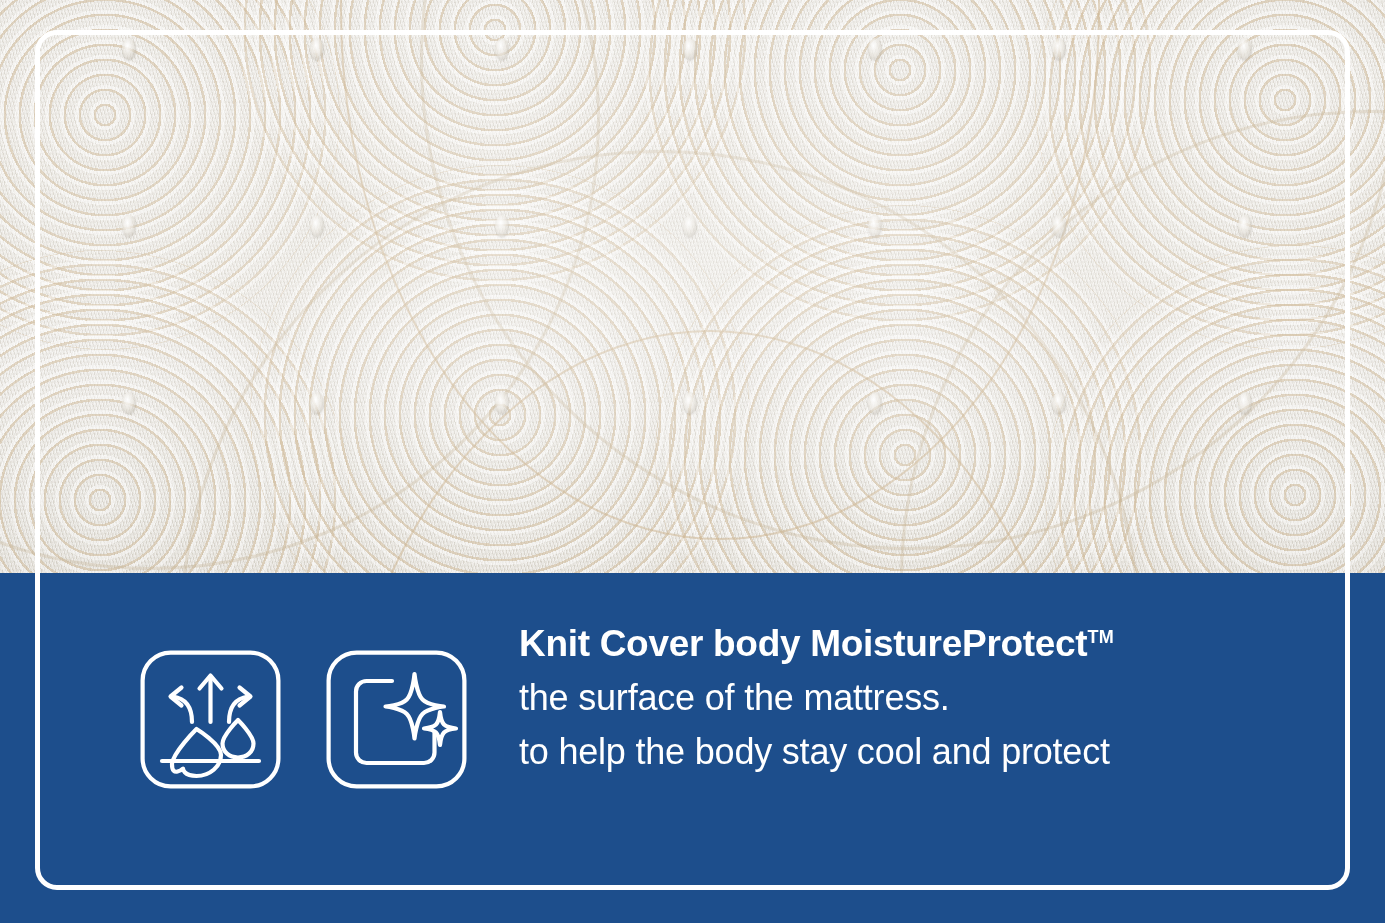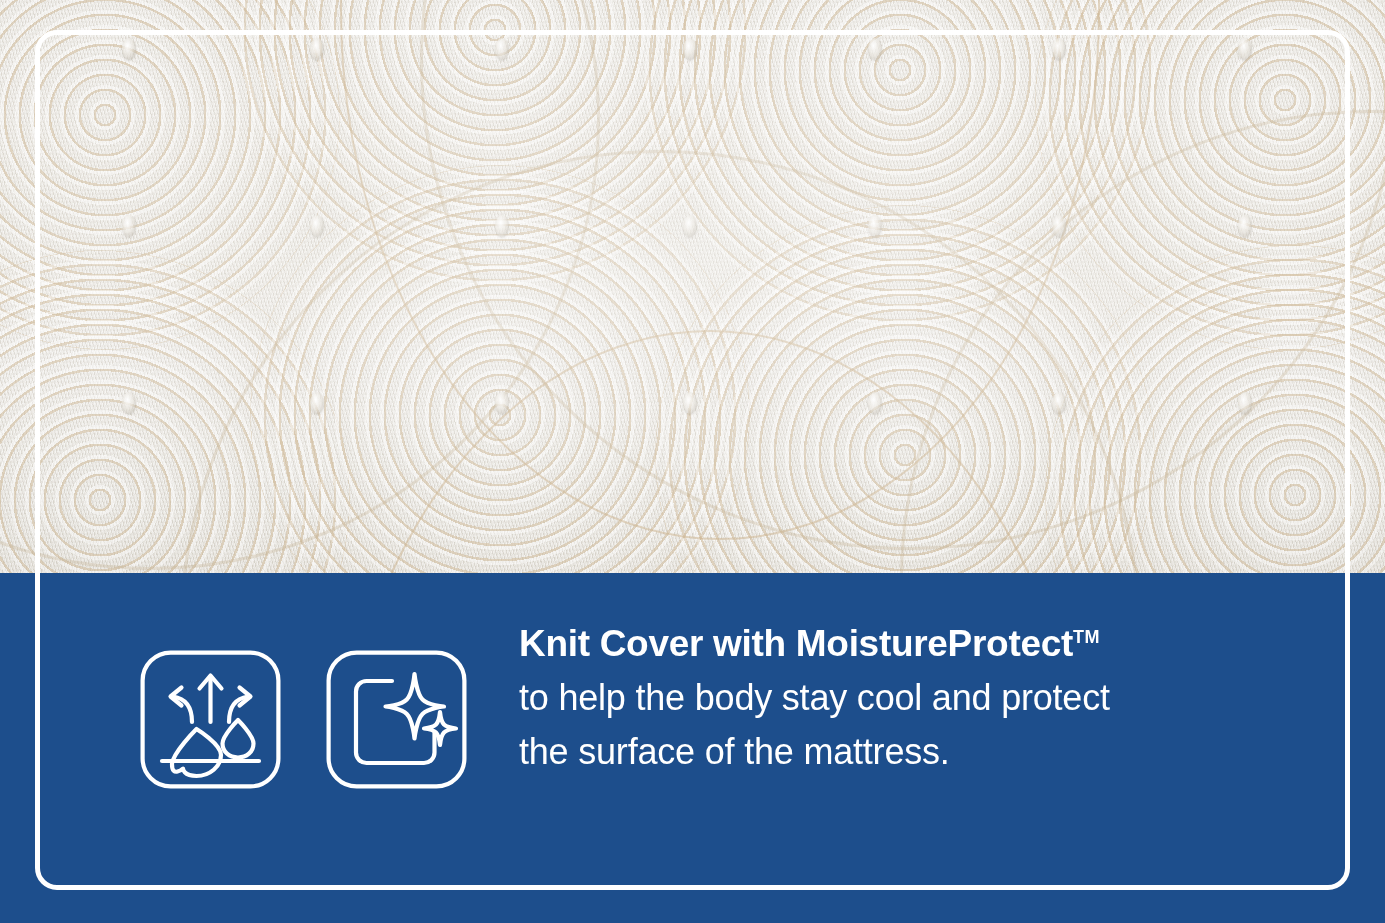--- a/index.html
+++ b/index.html
@@ -278,22 +278,22 @@
         <path d="M66 31 H40.5 C34.7 31, 30 35.7, 30 41.5 V102.5 C30 108.3, 34.7 113, 40.5 113 H98 C103.8 113, 108.5 108.3, 108.5 102.5 V82"></path>
 
         <path d="M88.5 24 C88.5 24, 90.5 43.5, 96.5 49.5 C102.5 55.5, 118 56.5, 118 56.5 C118 56.5, 102.5 58, 96.5 64 C90.5 70, 88.5 88.5, 88.5 88.5 C88.5 88.5, 86.8 70, 80.8 64 C74.8 58, 59.5 56.5, 59.5 56.5 C59.5 56.5, 74.8 55.5, 80.8 49.5 C86.8 43.5, 88.5 24, 88.5 24 Z"></path>
 
         <path d="M114 62 C114 62, 115 71.5, 118 74.5 C121 77.5, 130 78.5, 130 78.5 C130 78.5, 121 79.5, 118 82.5 C115 85.5, 114 95, 114 95 C114 95, 113 85.5, 110 82.5 C107 79.5, 98 78.5, 98 78.5 C98 78.5, 107 77.5, 110 74.5 C113 71.5, 114 62, 114 62 Z"></path>
       </svg>
 
     </div>
 
     <div id="text-block">
-      <div class="headline"><span>Knit Cover with MoistureProtect</span><sup>TM</sup></div>
+      <div class="headline"><span>Knit Cover body MoistureProtect</span><sup>TM</sup></div>
+      <div class="subline">the surface of the mattress.</div>
       <div class="subline">to help the body stay cool and protect</div>
-      <div class="subline">the surface of the mattress.</div>
     </div>
 
   </div>
 
   <div id="frame"></div>
 
 </div>
 
 </body></html>

